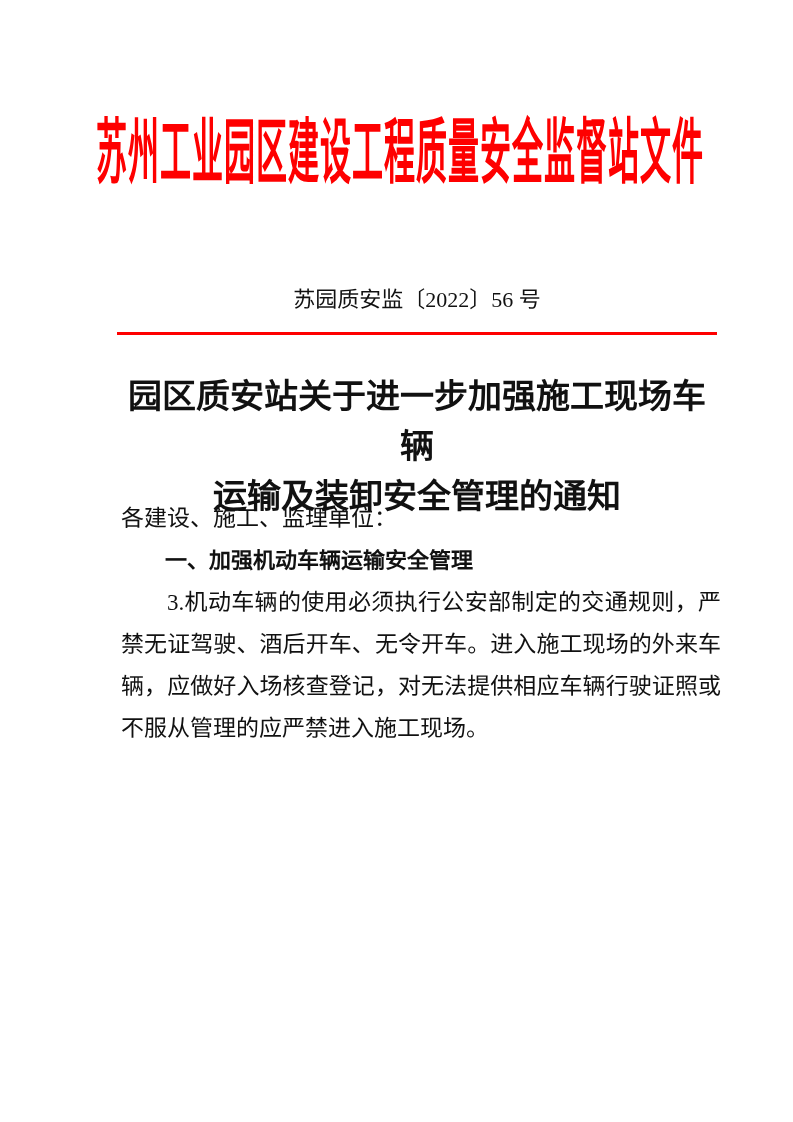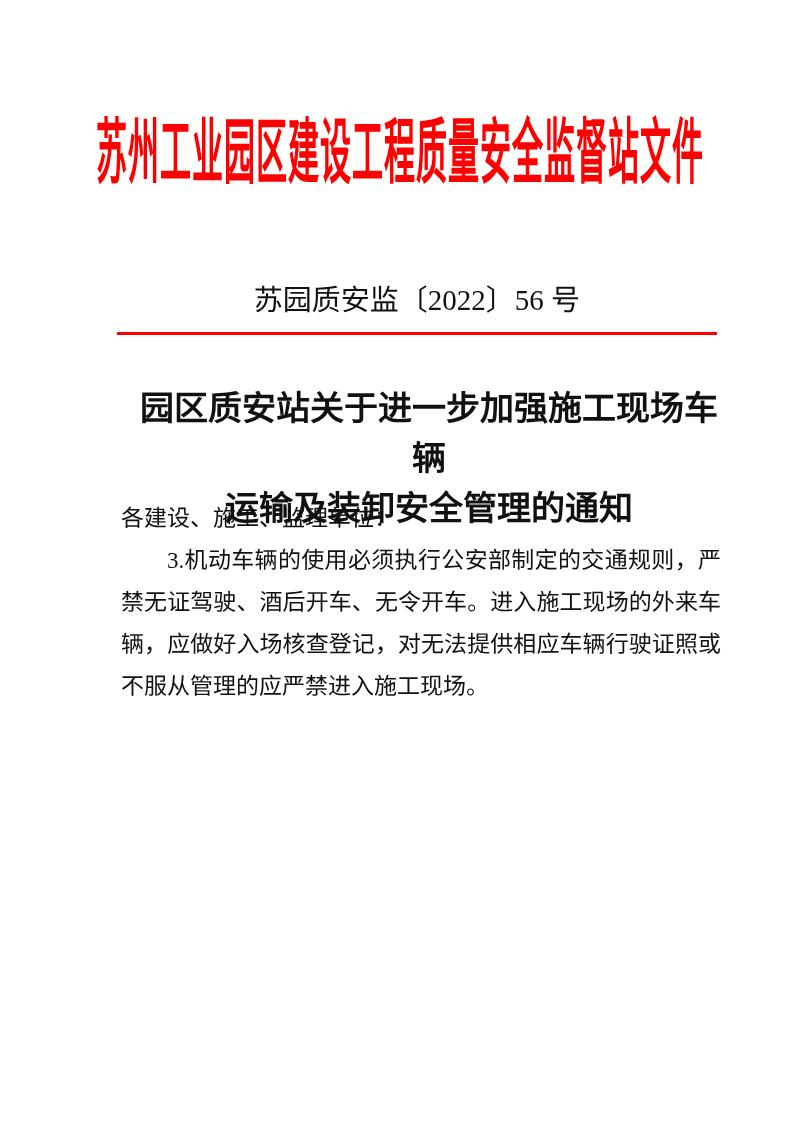--- a/index.html
+++ b/index.html
@@ -39,42 +39,42 @@
     transform-origin: 50% 0;
   }
 
   
   .doc-number {
     position: absolute;
     top: 287px;
     left: 117px;
     width: 600px;
     text-align: center;
-    font-size: 29px;
+    font-size: 22px;
     line-height: 26px;
     color: #111111;
   }
 
   
   .red-divider {
     position: absolute;
     top: 332px;
     left: 117px;
     width: 600px;
     height: 3px;
     background: #fe0000;
   }
 
   
   .doc-title {
     position: absolute;
     top: 372px;
     left: 117px;
     width: 600px;
-    margin: 12px;
+    margin: 0;
     font-size: 34px;
     line-height: 50px;
     font-weight: bold;
     text-align: center;
     color: #111111;
   }
   .doc-title .title-line {
     display: block;
   }
 
@@ -119,16 +119,17 @@
   <div class="red-divider"></div>
 
   <h1 class="doc-title">
     <span class="title-line">园区质安站关于进一步加强施工现场车辆</span>
     <span class="title-line">运输及装卸安全管理的通知</span>
   </h1>
 
   <div class="doc-body">
 
   <p class="body-block body-salutation">各建设、施工、监理单位：</p>
+      <p class="body-block body-heading">一、加强机动车辆运输安全管理</p>
       <p class="body-block body-paragraph">3.机动车辆的使用必须执行公安部制定的交通规则，严禁无证驾驶、酒后开车、无令开车。进入施工现场的外来车辆，应做好入场核查登记，对无法提供相应车辆行驶证照或不服从管理的应严禁进入施工现场。</p>
     </div>
 
 </div>
 
 </body></html>

